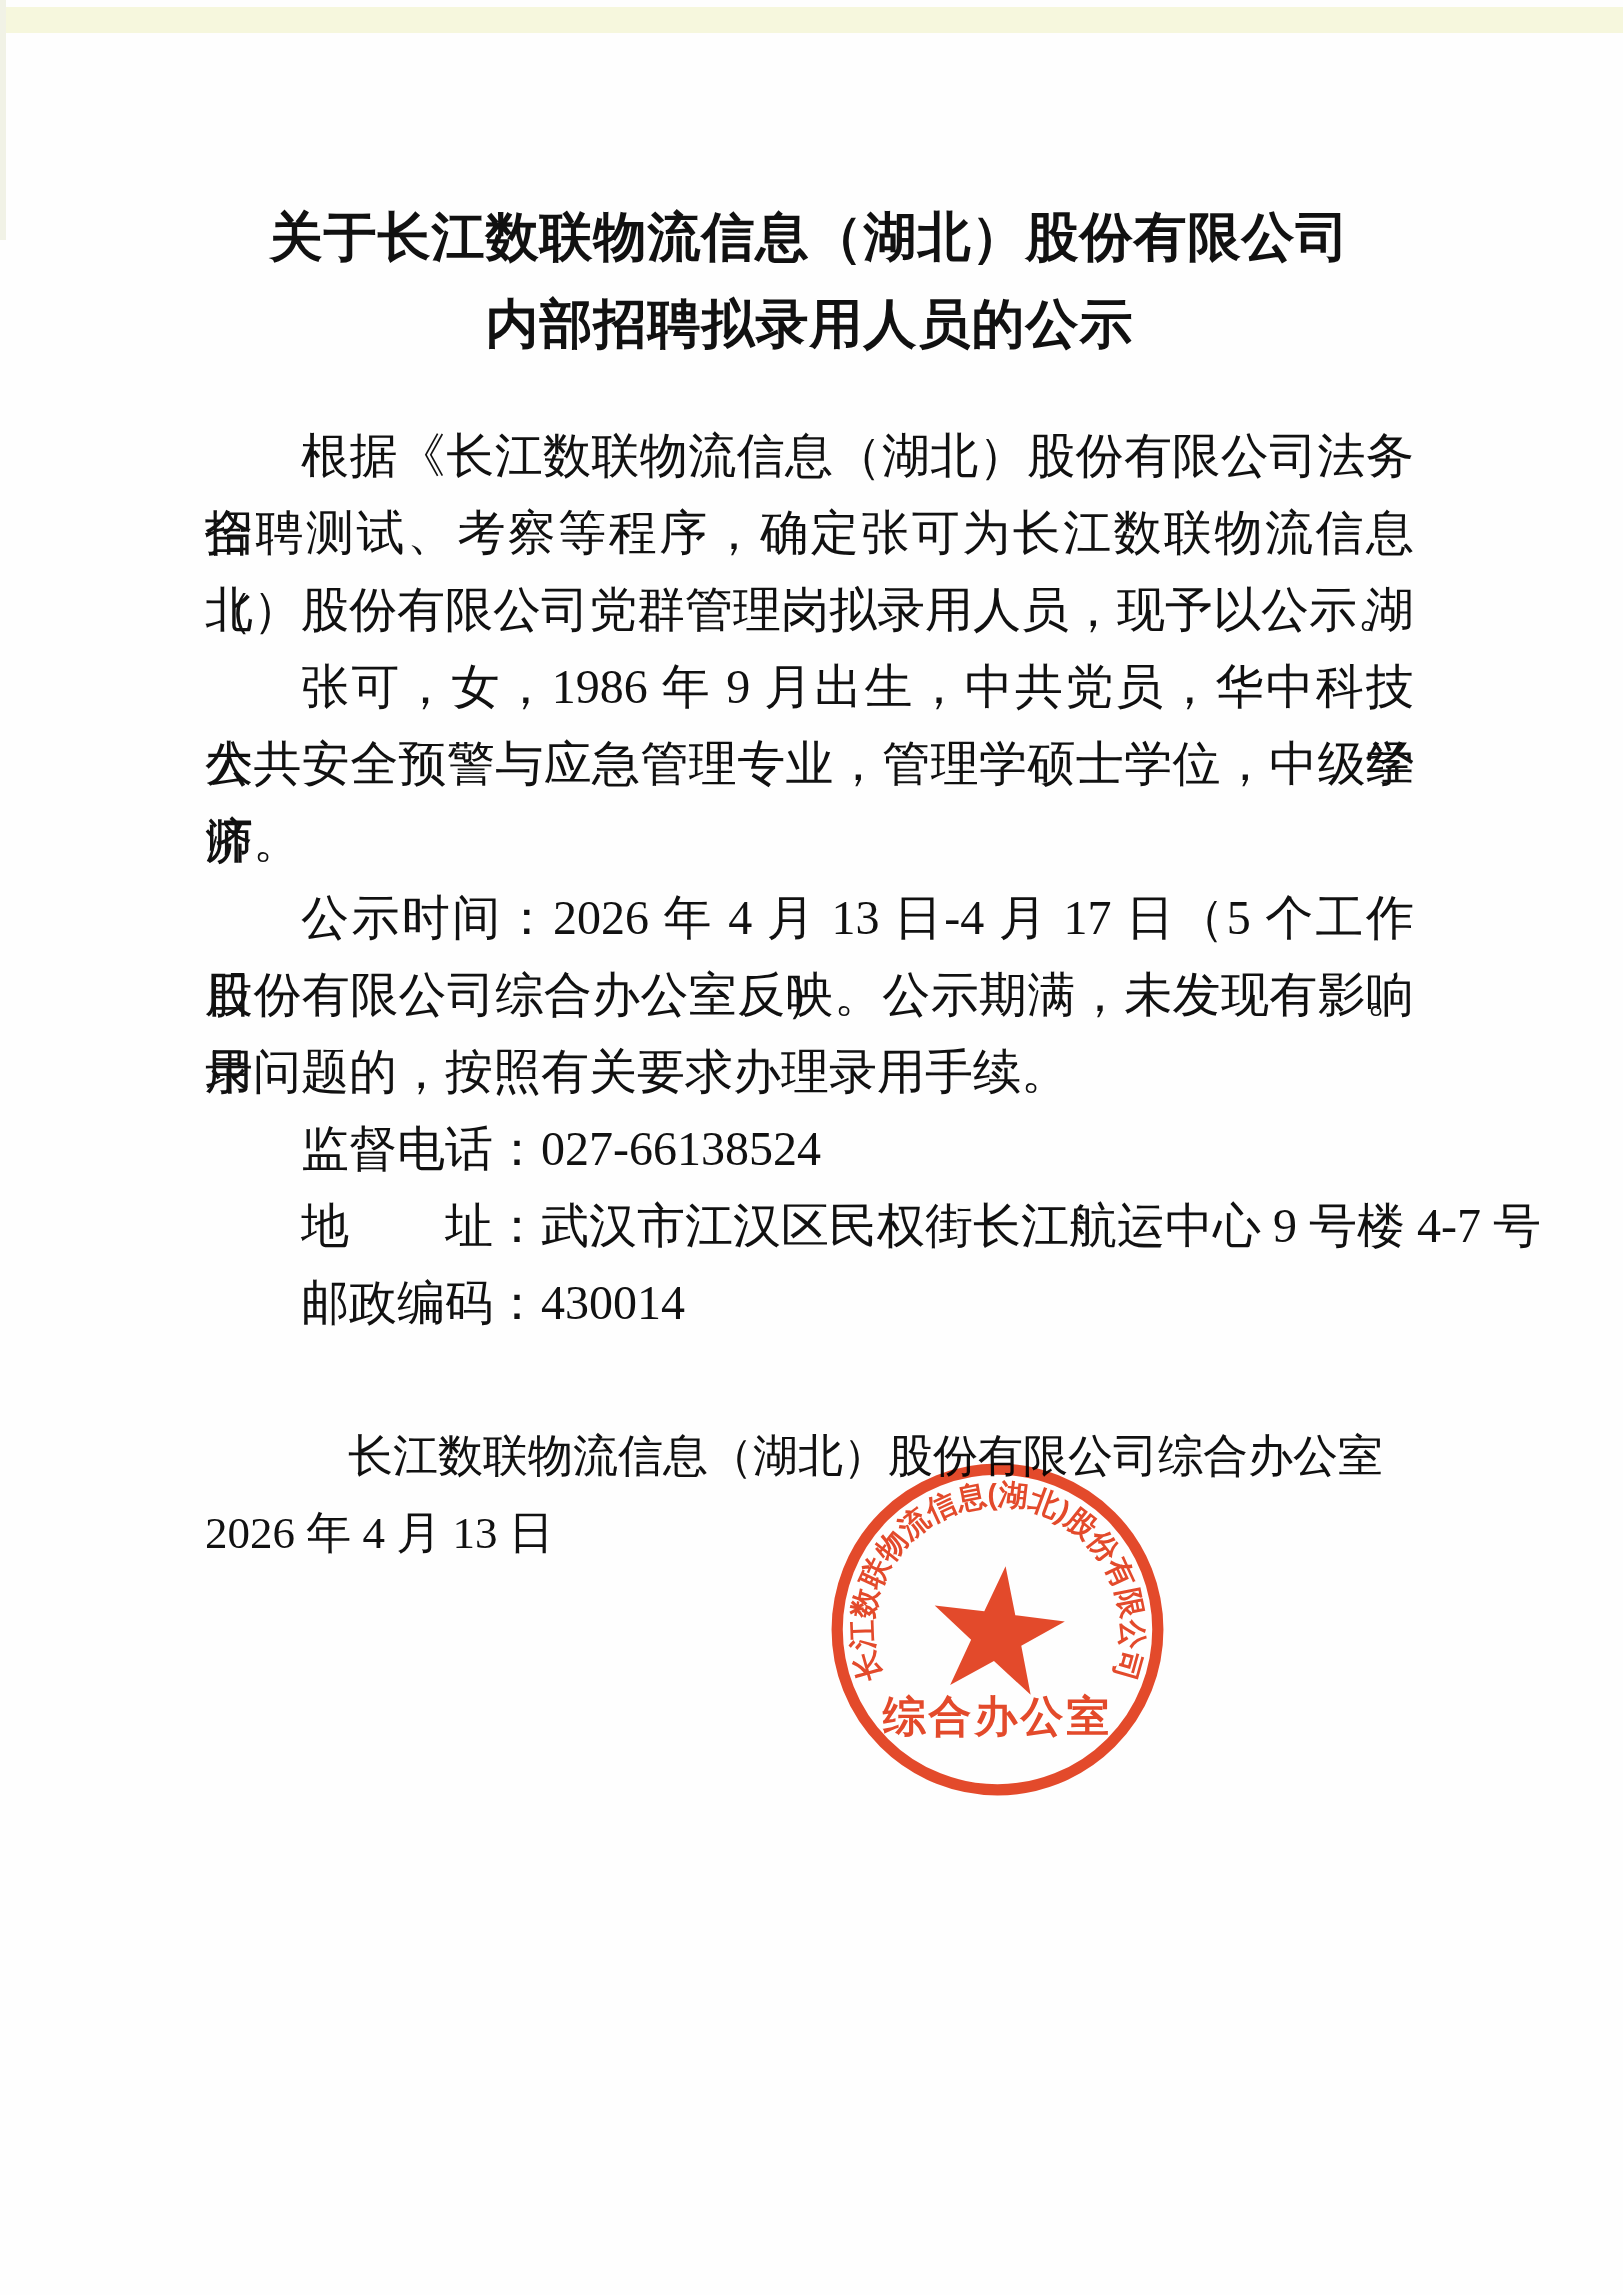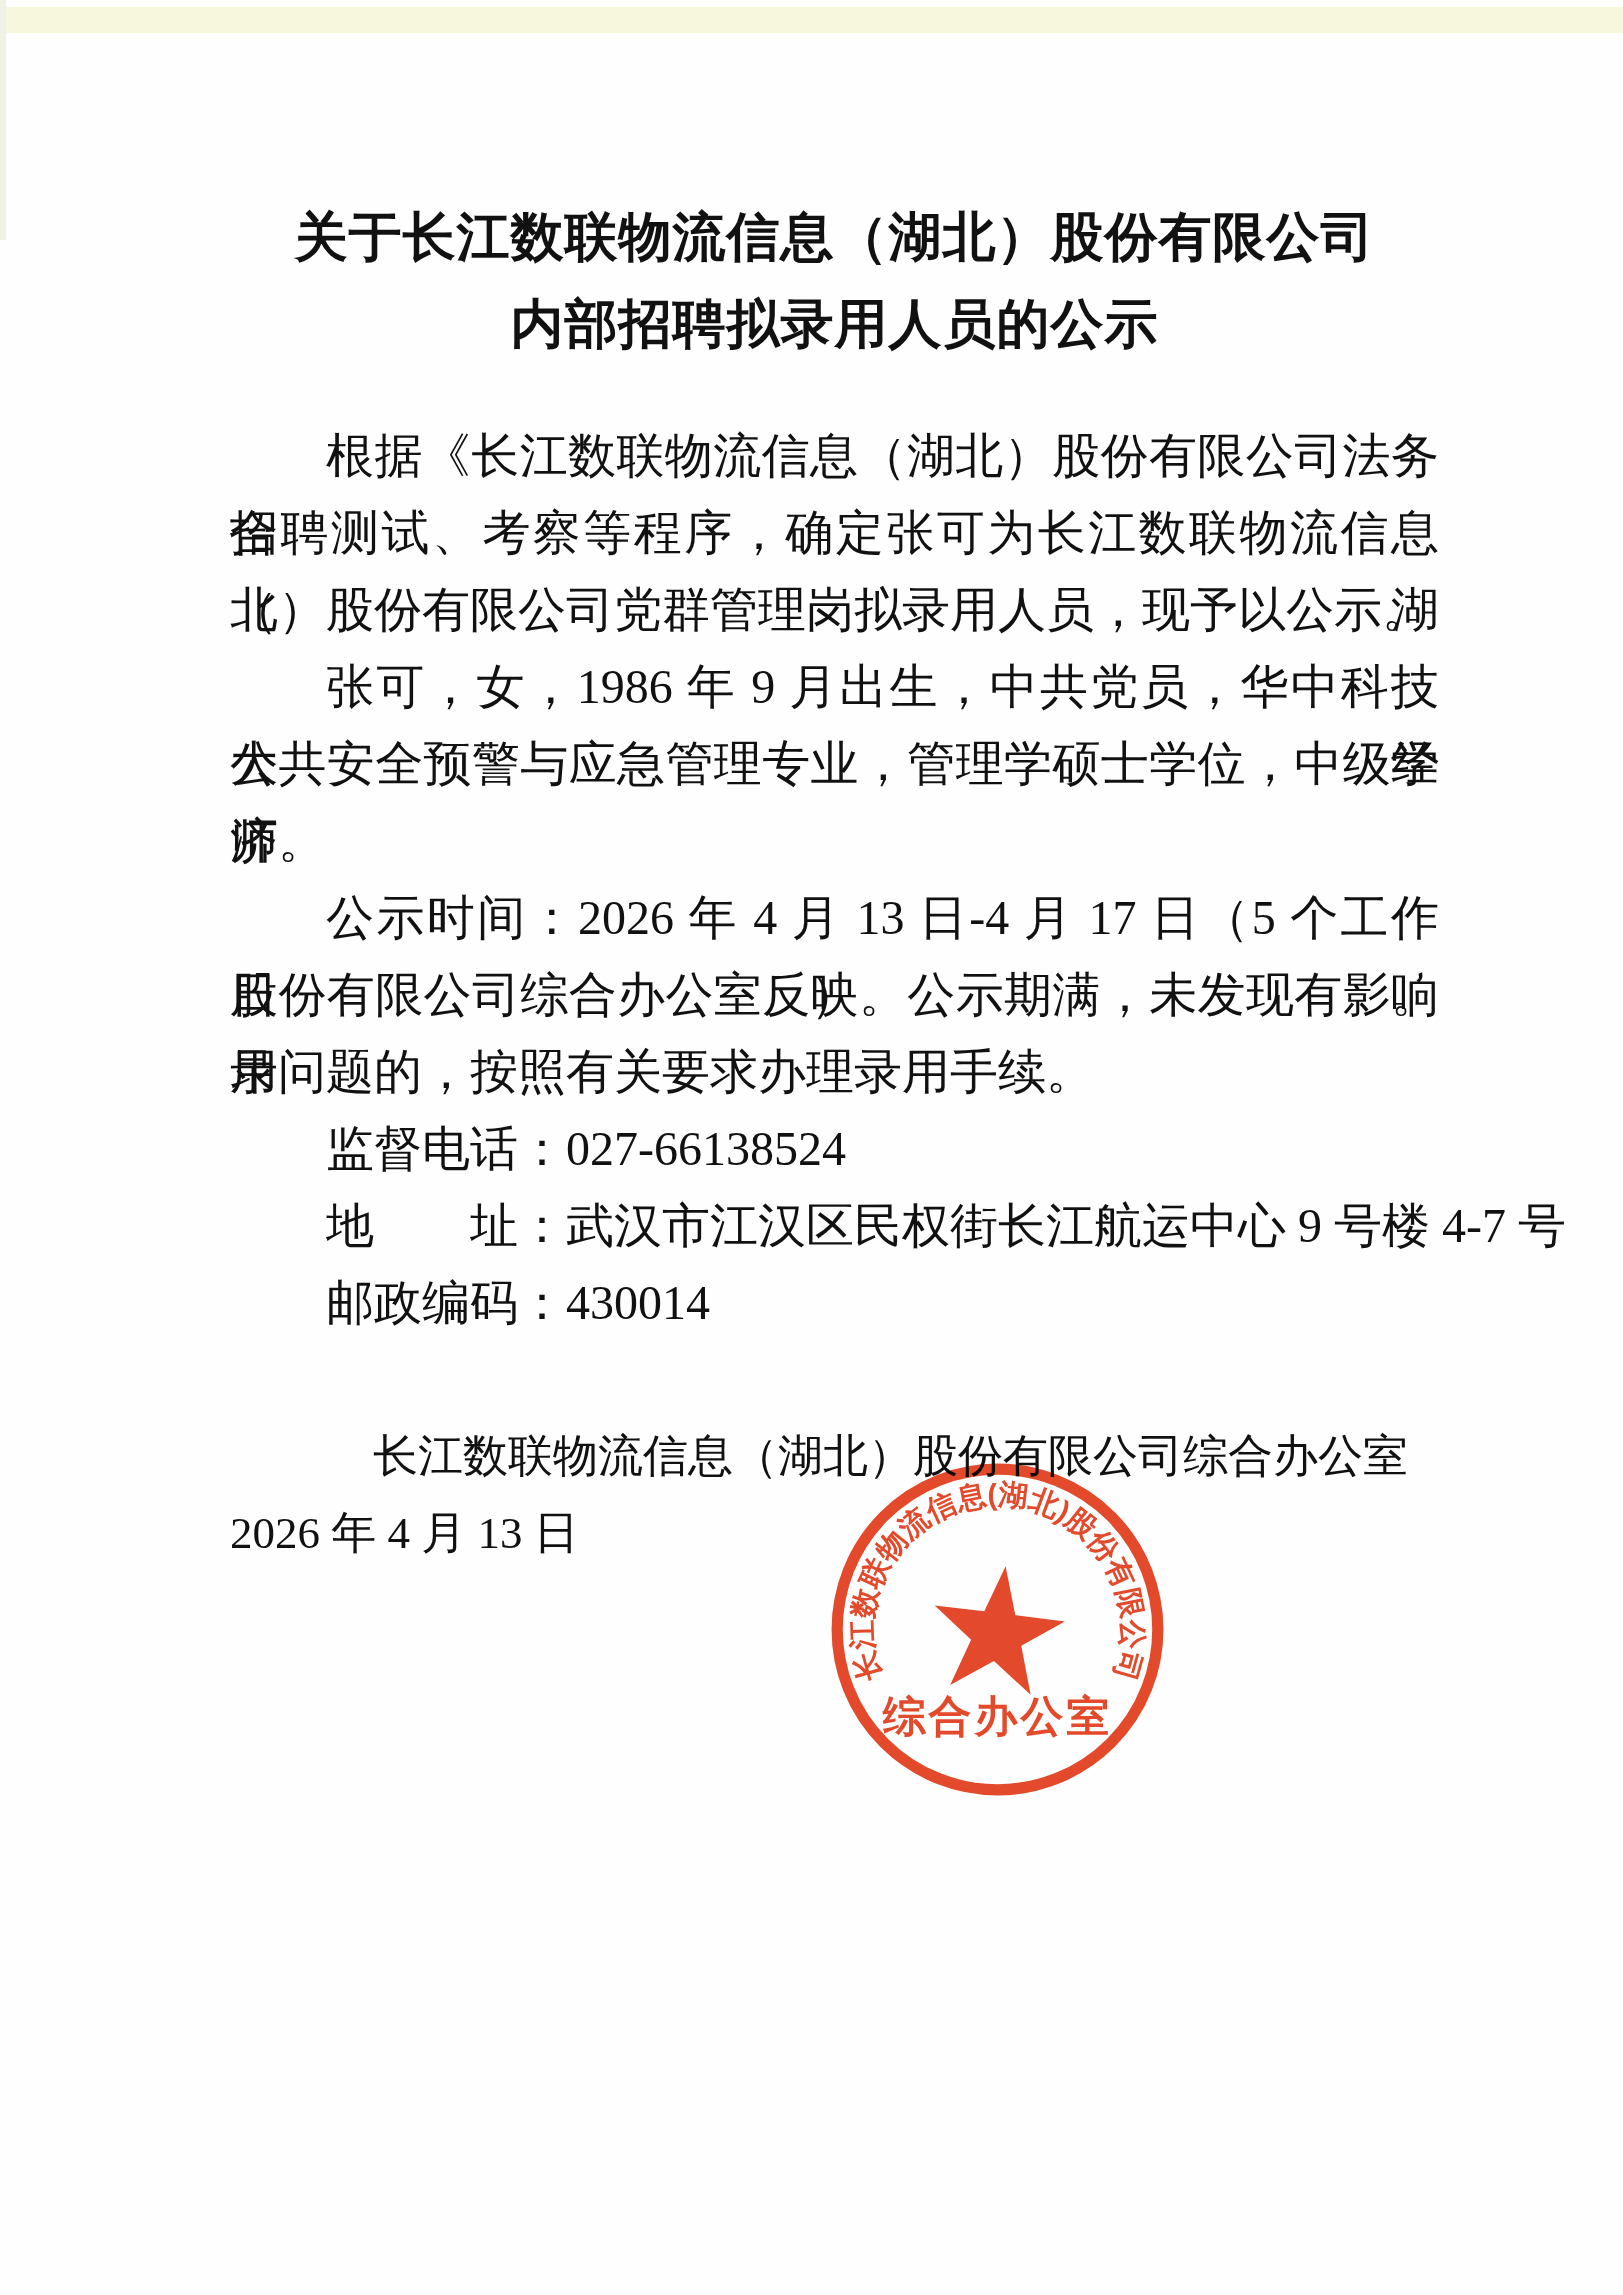--- a/index.html
+++ b/index.html
@@ -10,21 +10,21 @@
     color:#111111;
     position:relative;
     overflow:hidden;
   }
   .page{position:absolute;inset:0;background:#fefefe;}
   .scan-strip-top{position:absolute;top:7.2px;left:0;width:100%;height:25.6px;background:#f6f7dd;}
   .scan-strip-left{position:absolute;top:0;left:0;width:6.1px;height:240px;background:#f1f2e6;}
 
   .content{
     position:absolute;
-    left:230px;top:194px;
+    left:205px;top:194px;
     width:1209px;
   }
   .title{
     text-align:center;
     font-weight:bold;
     font-size:53px;
     line-height:87px;
     letter-spacing:1px;
   }
   .title .t-line{height:87px;}

